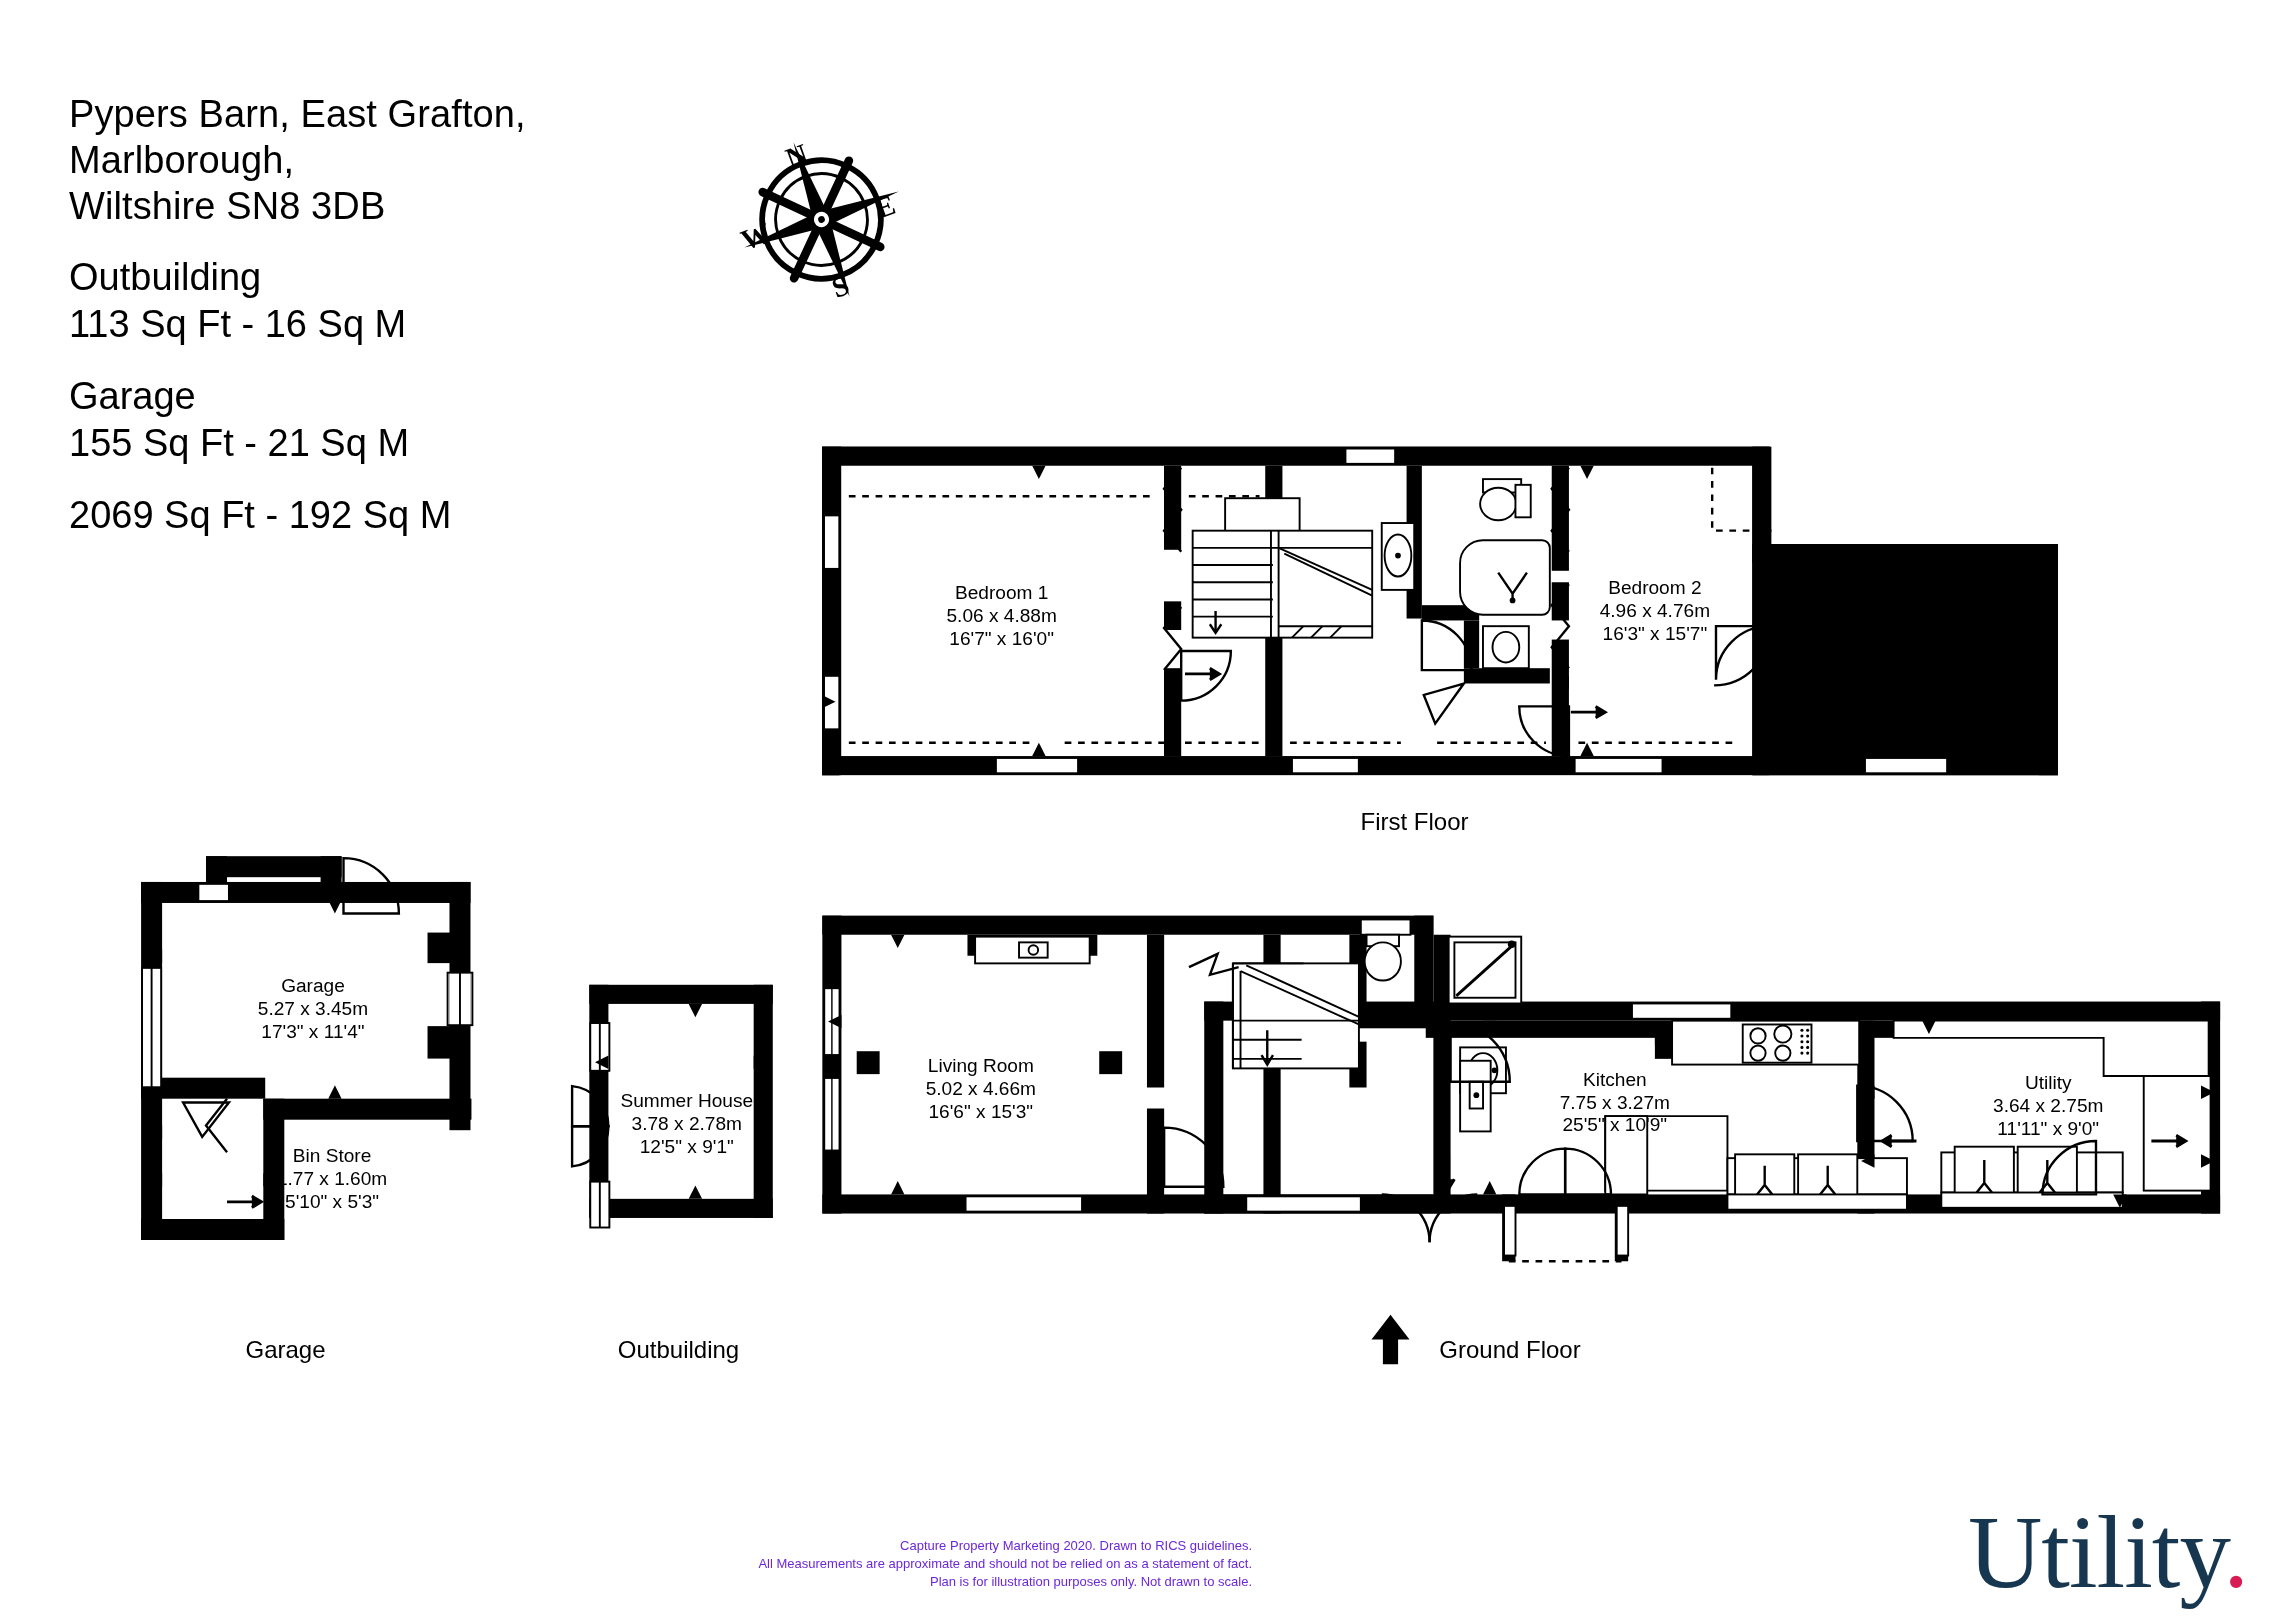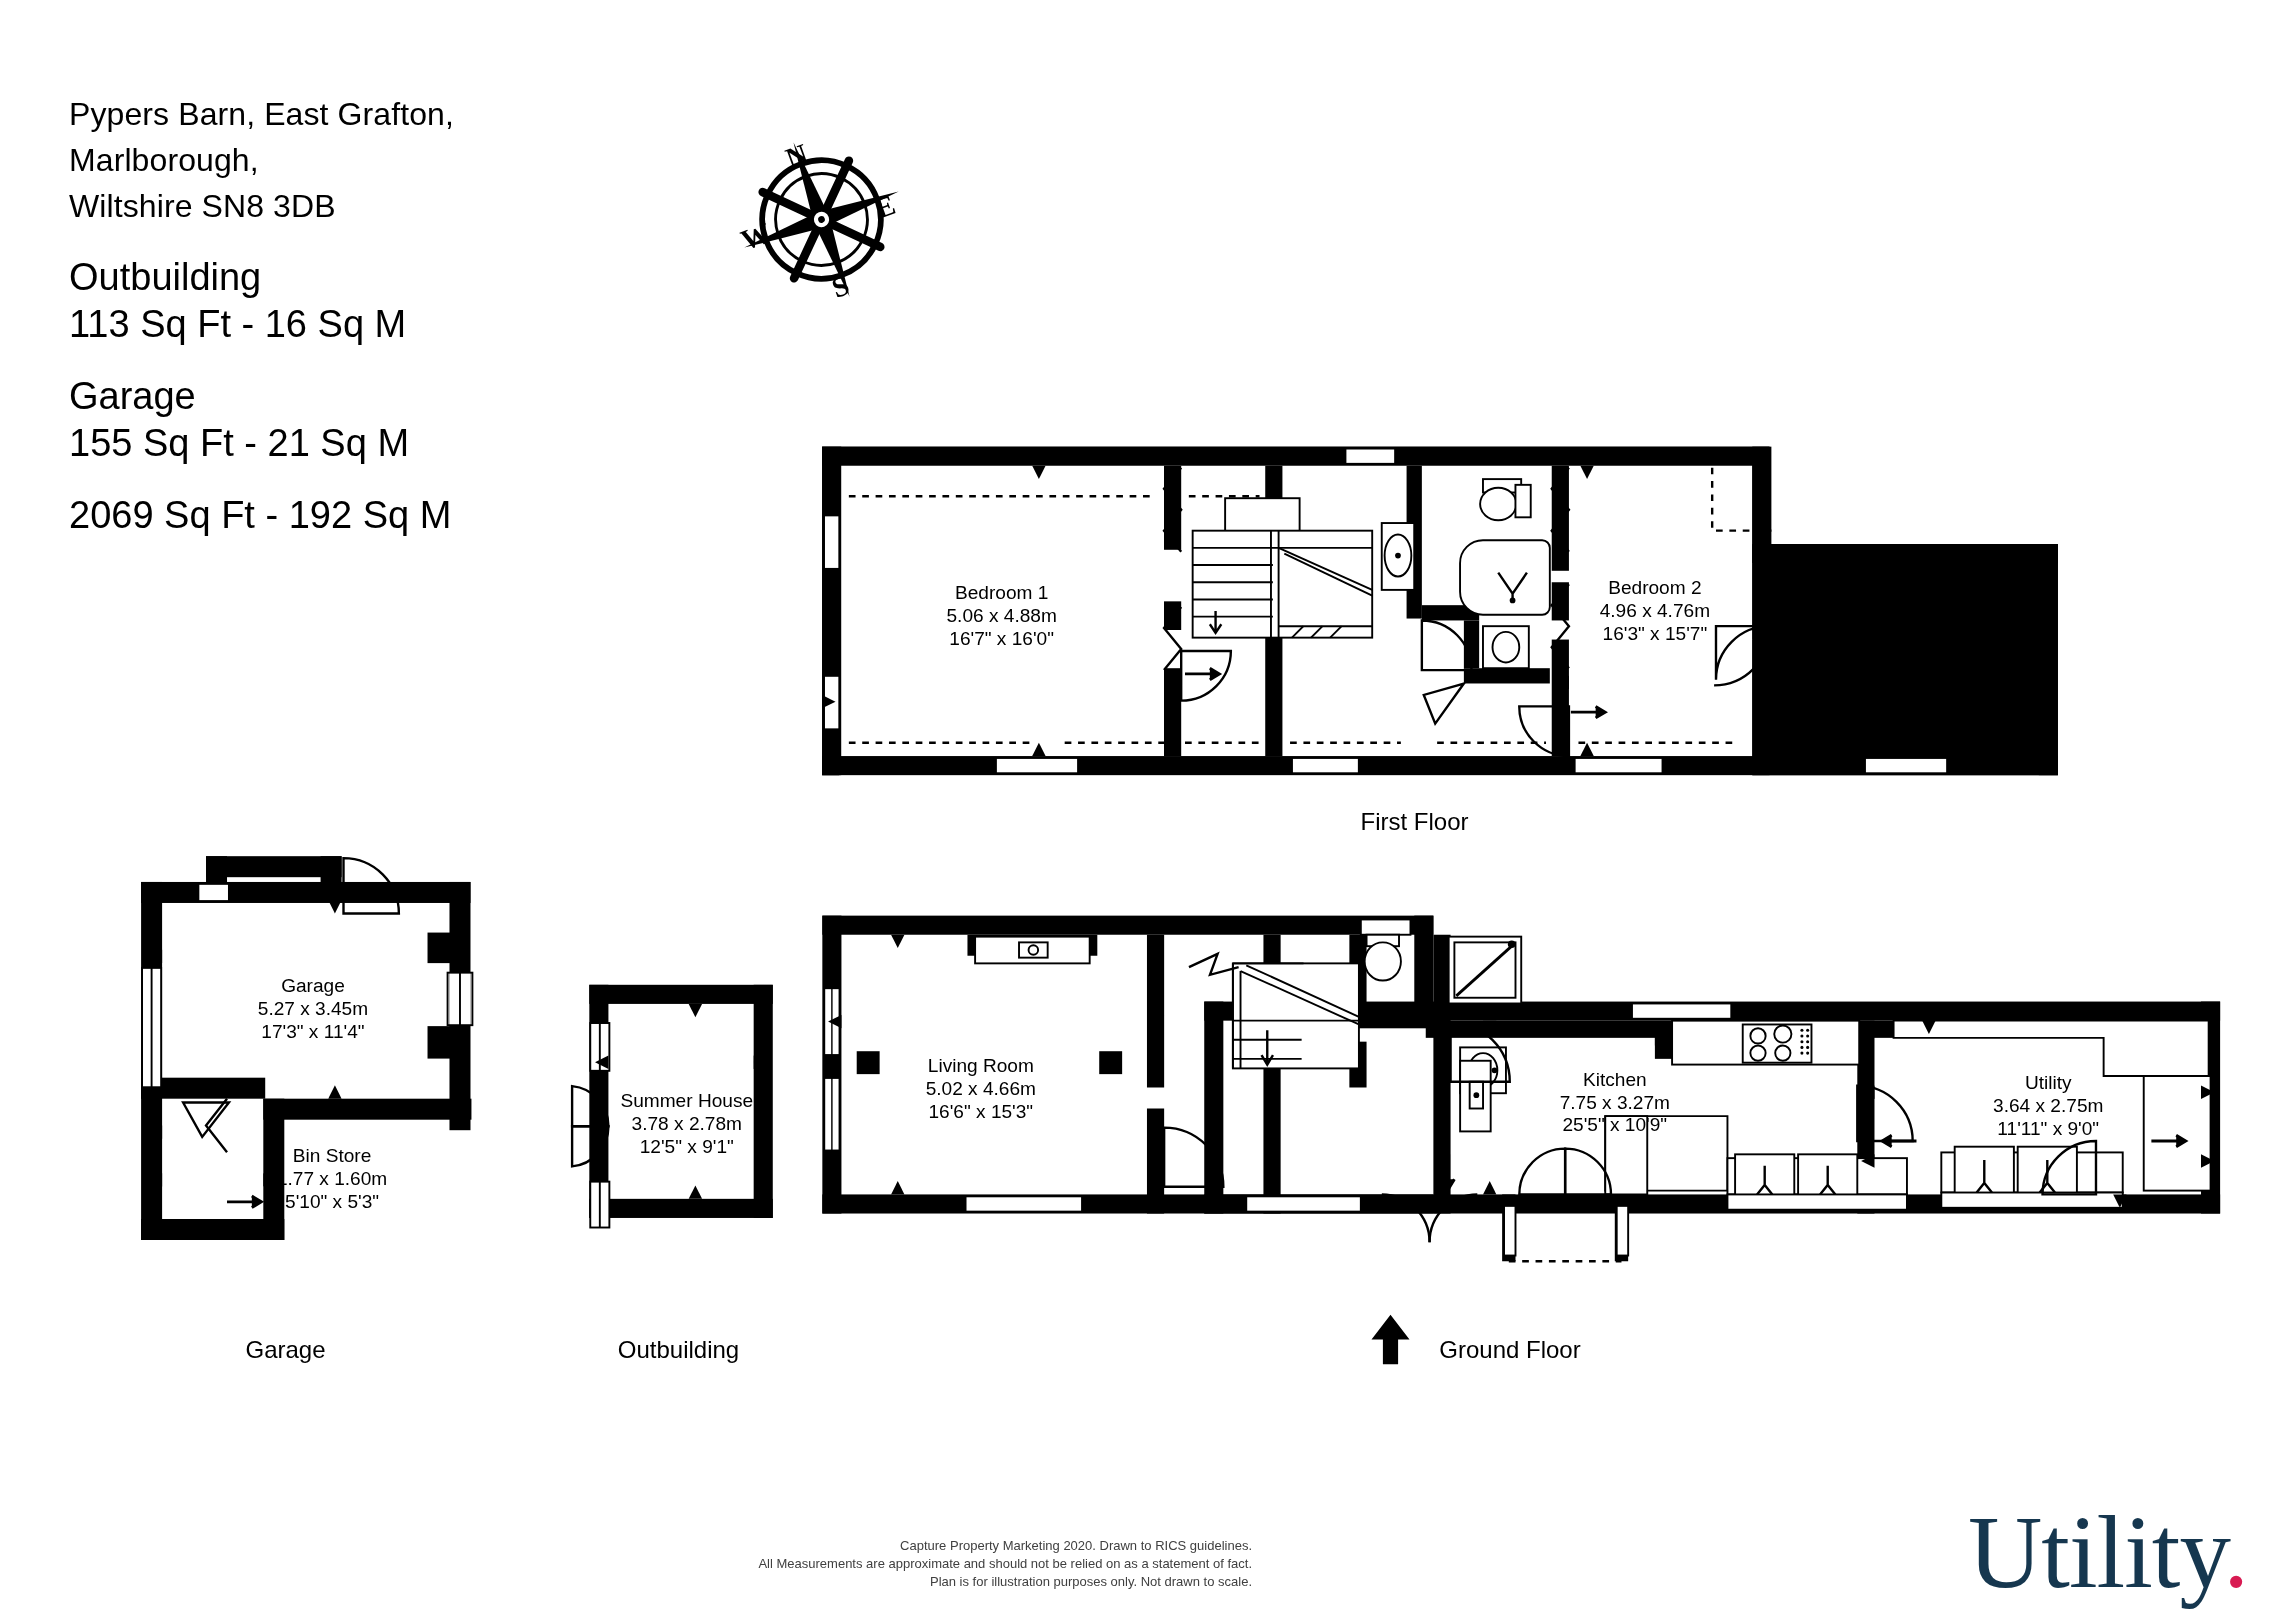--- a/index.html
+++ b/index.html
@@ -2,29 +2,29 @@
 <html><head>
 <meta charset="utf-8">
 <title>Floor Plan</title>
 <style>
   html,body{margin:0;padding:0;background:#ffffff;}
   body{width:2294px;height:1621px;position:relative;overflow:hidden;
        font-family:"Liberation Sans","DejaVu Sans",sans-serif;color:#000;}
   .abs{position:absolute;}
   
   #header-block{left:69px;top:91px;width:612px;}
-  .addr-line{font-size:32px;line-height:46px;letter-spacing:0.1px;white-space:nowrap;}
+  .addr-line{font-size:38px;line-height:46px;letter-spacing:0.1px;white-space:nowrap;}
   .area-group{margin-top:25px;}
   .area-name{font-size:38px;line-height:47px;}
   .area-val{font-size:38px;line-height:47px;}
   
   .plan-label{font-size:24px;text-align:center;white-space:nowrap;}
   
   #disclaimer{right:1042px;top:1537px;text-align:right;font-size:13px;
-              line-height:18px;white-space:nowrap;color:#404040;margin-left:35px;}
+              line-height:18px;white-space:nowrap;color:#6d28d9;margin-left:35px;}
   #capture-logo{right:46px;top:1501px;font-family:"Liberation Serif","DejaVu Serif",serif;
                 font-size:103px;line-height:103px;color:#16374f;letter-spacing:-1px;}
   #capture-logo .dot{color:#d81b52;}
   svg{display:block;}
 </style>
 </head>
 <body>
 
 <div class="abs" id="header-block">
   <div class="addr-line">Pypers Barn, East Grafton,</div>

